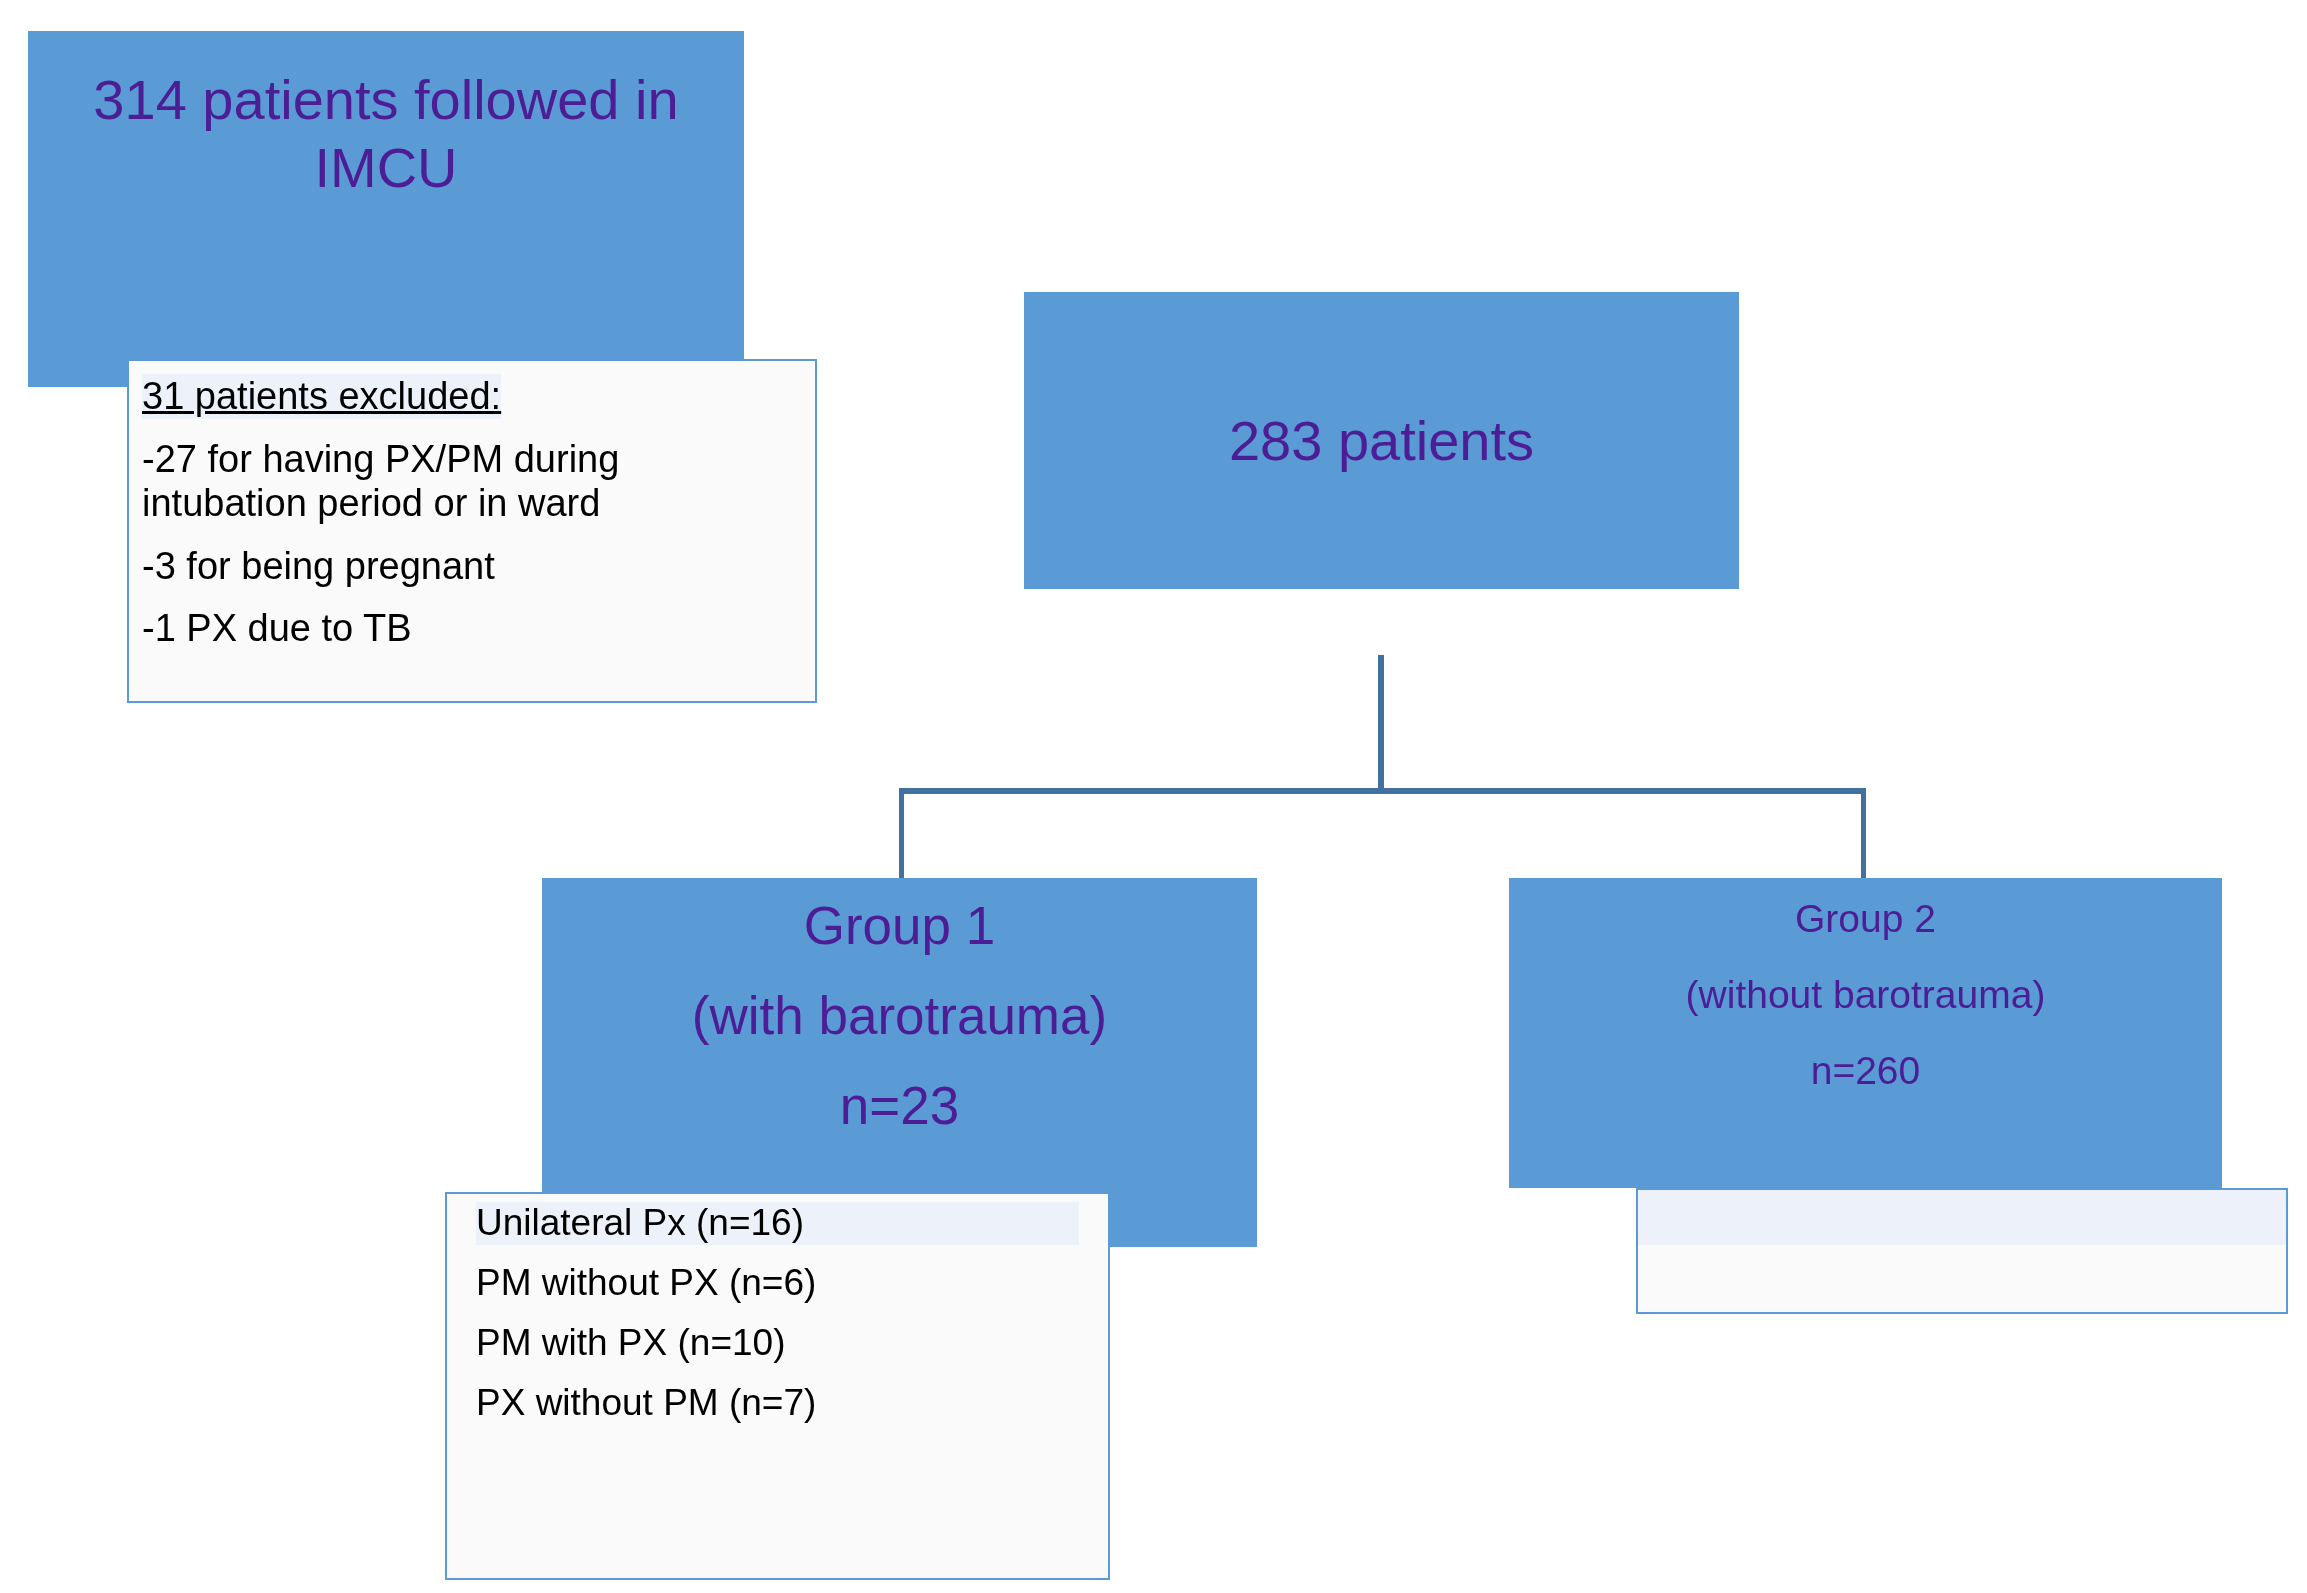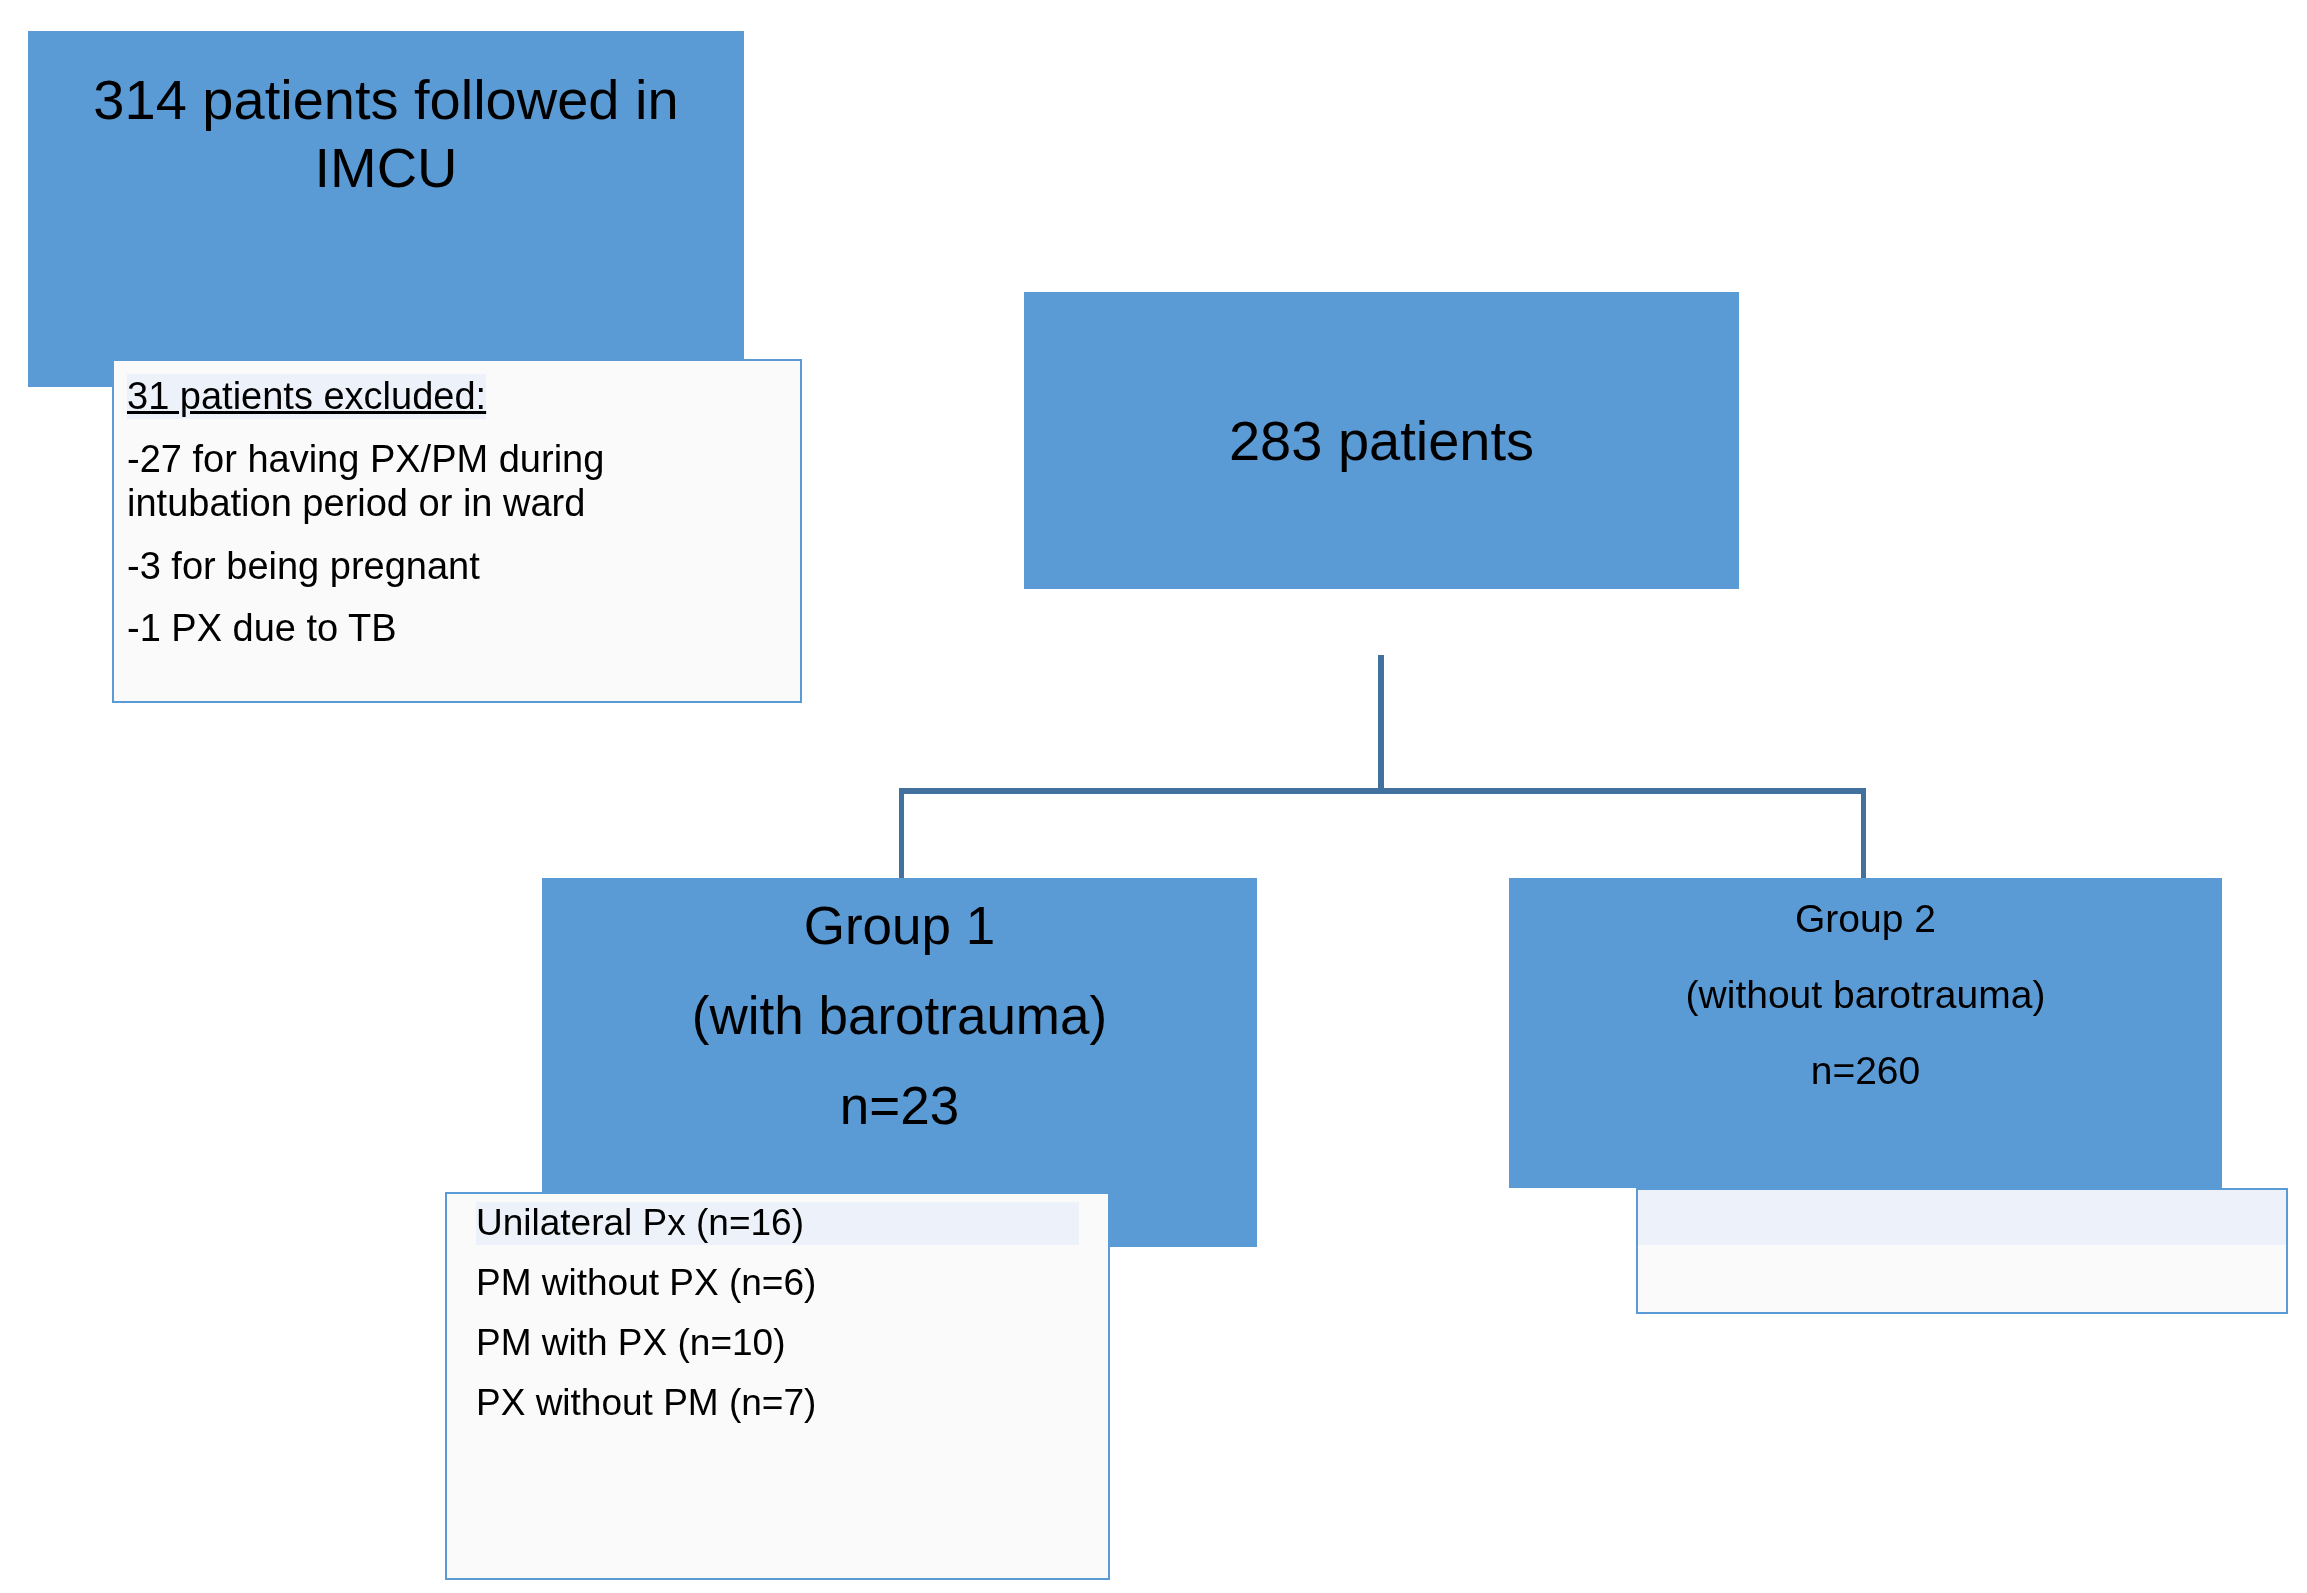--- a/index.html
+++ b/index.html
@@ -16,21 +16,21 @@
     width: 2307px;
     height: 1594px;
     background: #ffffff;
     overflow: hidden;
   }
 
   
   .blue-box {
     position: absolute;
     background: #5B9BD5;
-    color: #000000;
+    color: #4c1d95;
     display: flex;
     flex-direction: column;
     align-items: center;
     justify-content: center;
     text-align: center;
     box-sizing: border-box;
     z-index: 2;
   }
   .blue-box .line {
     display: block;
@@ -63,21 +63,21 @@
     left: 28px;  top: 31px;
     width: 716px; height: 356px;
     font-size: 56px;
     line-height: 1.22;
     padding: 0 21px;
     justify-content: flex-start;
     padding-top: 35px;
   }
 
   #node-excluded {
-    left: 112px; top: 359px;
+    left: 127px; top: 359px;
     width: 690px; height: 344px;
     padding: 13px 28px 8px 13px;
     font-size: 38px;
     line-height: 1.18;
   }
   #node-excluded .row { margin-bottom: 17.7px; }
   #node-excluded .row:last-child { margin-bottom: 0; }
   #node-excluded .hdr {
     text-decoration: underline;
     display: inline-block;

